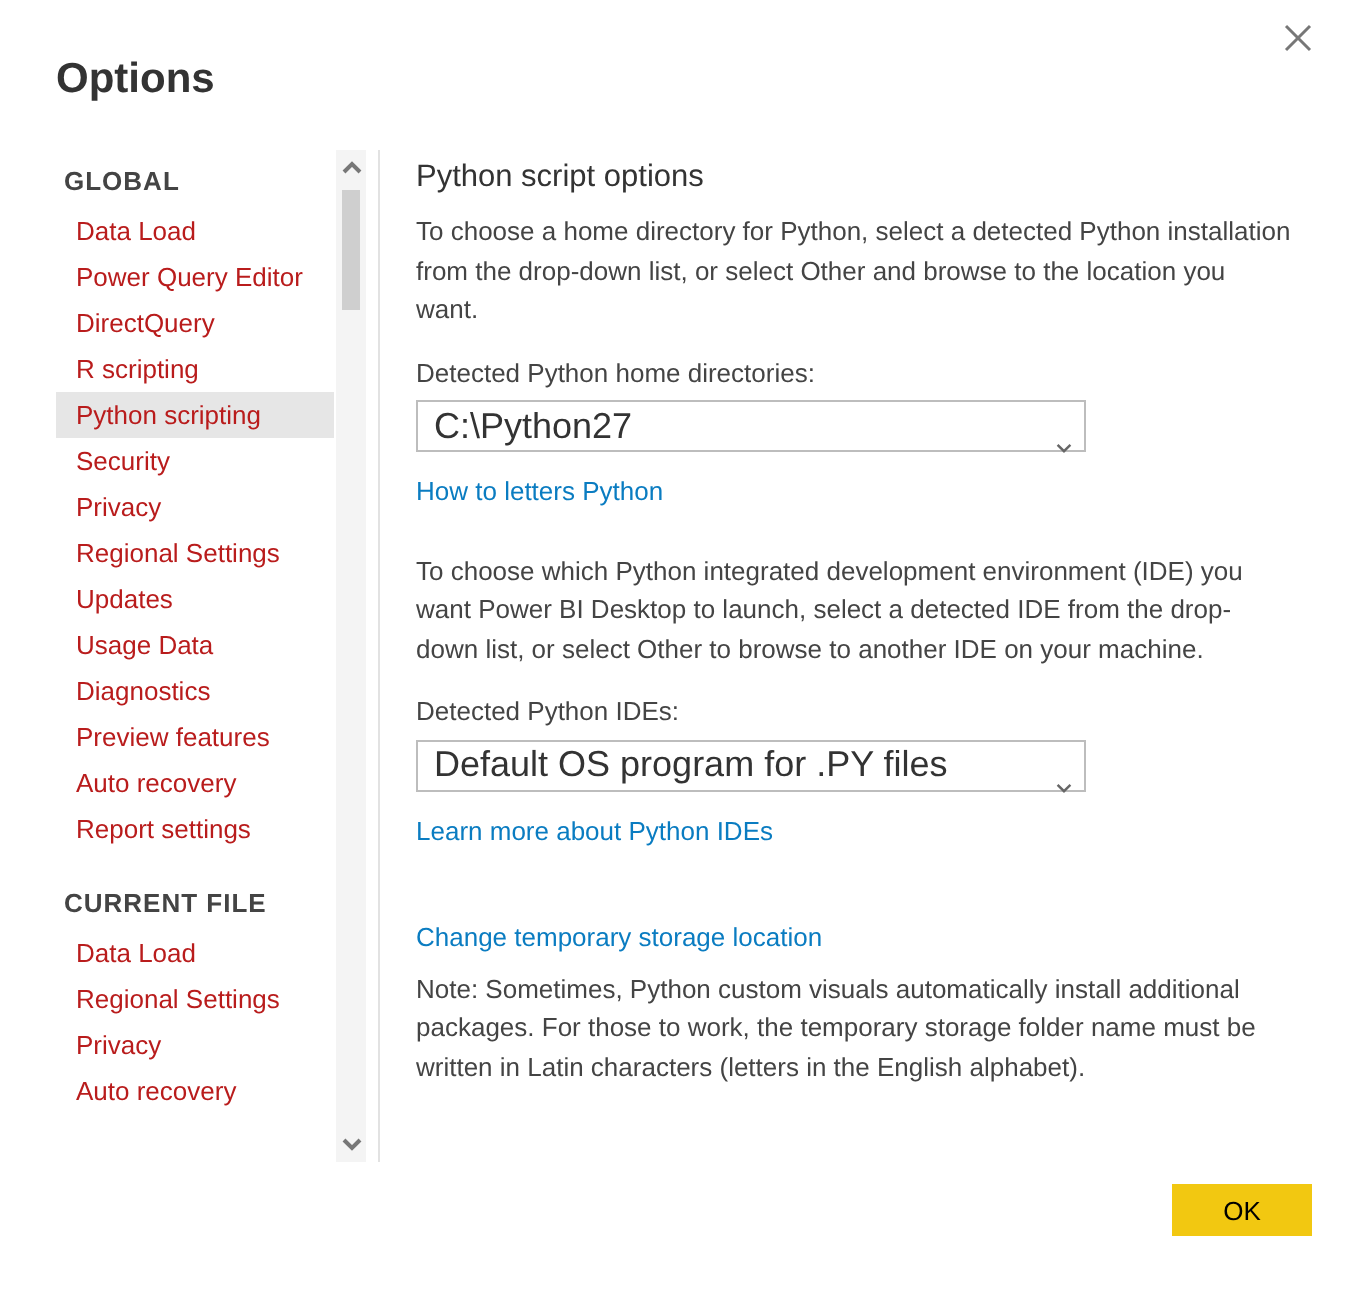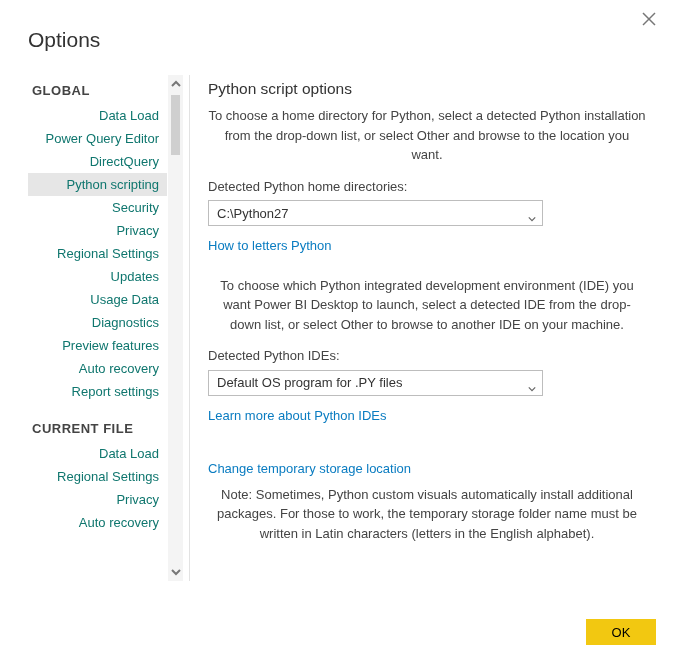--- a/index.html
+++ b/index.html
@@ -21,21 +21,21 @@
     height: 16px;
     cursor: pointer;
     color: #666;
   }
   .close-btn svg { width: 14px; height: 14px; stroke: #777; stroke-width: 1.5; }
   .title {
     position: absolute;
     top: 28px;
     left: 28px;
     font-size: 21px;
-    font-weight: 400;
+    font-weight: 700;
     color: #333;
   }
   .body {
     position: absolute;
     top: 75px;
     left: 28px;
     right: 20px;
     bottom: 70px;
     display: flex;
   }
@@ -50,27 +50,26 @@
   }
   .section-header {
     font-size: 13px;
     font-weight: 600;
     color: #444;
     letter-spacing: 0.5px;
     padding: 8px 8px 6px 4px;
   }
   .nav-item {
     font-size: 13px;
-    color: #0f766e;
+    color: #b91c1c;
     padding: 4px 8px 4px 10px;
     cursor: pointer;
     white-space: nowrap;
     overflow: hidden;
     text-overflow: ellipsis;
-    text-align: right;
   }
   .nav-item.selected {
     background: #e6e6e6;
   }
   .scroll-track {
     width: 16px;
     background: #f4f4f4;
     position: relative;
     border-left: 1px solid #fff;
   }
@@ -106,57 +105,57 @@
     color: #333;
     line-height: 1.5;
   }
   .content-title {
     font-size: 15.5px;
     font-weight: 400;
     color: #333;
     margin-bottom: 6px;
     margin-top: 2px;
   }
-  .content p { font-size: 13px; color: #444; margin-bottom: 6px; text-align: center; }
+  .content p { font-size: 13px; color: #444; margin-bottom: 6px; }
   .field-label {
     font-size: 13px;
     color: #444;
     margin-top: 12px;
     margin-bottom: 4px;
   }
   .dropdown {
     width: 335px;
     height: 26px;
     border: 1px solid #bdbdbd;
     background: #fff;
     display: flex;
     align-items: center;
     justify-content: space-between;
     padding: 0 6px 0 8px;
-    font-size: 13px;
+    font-size: 18px;
     color: #333;
     cursor: pointer;
     margin-bottom: 10px;
   }
   .dropdown .caret {
     width: 8px; height: 8px;
   }
   .dropdown .caret svg { width: 8px; height: 8px; stroke: #666; stroke-width: 1.5; fill: none; }
   .link {
     color: #0a7cc1;
     font-size: 13px;
     cursor: pointer;
     display: inline-block;
     margin-bottom: 6px;
   }
   .spacer-md { height: 14px; }
   .note { font-size: 13px; color: #444; }
   .footer {
     position: absolute;
-    bottom: 6px;
+    bottom: 33px;
     right: 20px;
     display: flex;
   }
   .btn {
     min-width: 70px;
     height: 26px;
     border: 1px solid #bdbdbd;
     background: #fff;
     font-size: 13px;
     color: #333;
@@ -185,20 +184,21 @@
 <div class="title">Options</div>
 
 <div class="body">
 
   <div class="sidebar">
     <div class="nav-list">
       <div class="section-header">GLOBAL</div>
       <div class="nav-item">Data Load</div>
       <div class="nav-item">Power Query Editor</div>
       <div class="nav-item">DirectQuery</div>
+      <div class="nav-item">R scripting</div>
       <div class="nav-item selected">Python scripting</div>
       <div class="nav-item">Security</div>
       <div class="nav-item">Privacy</div>
       <div class="nav-item">Regional Settings</div>
       <div class="nav-item">Updates</div>
       <div class="nav-item">Usage Data</div>
       <div class="nav-item">Diagnostics</div>
       <div class="nav-item">Preview features</div>
       <div class="nav-item">Auto recovery</div>
       <div class="nav-item">Report settings</div>

